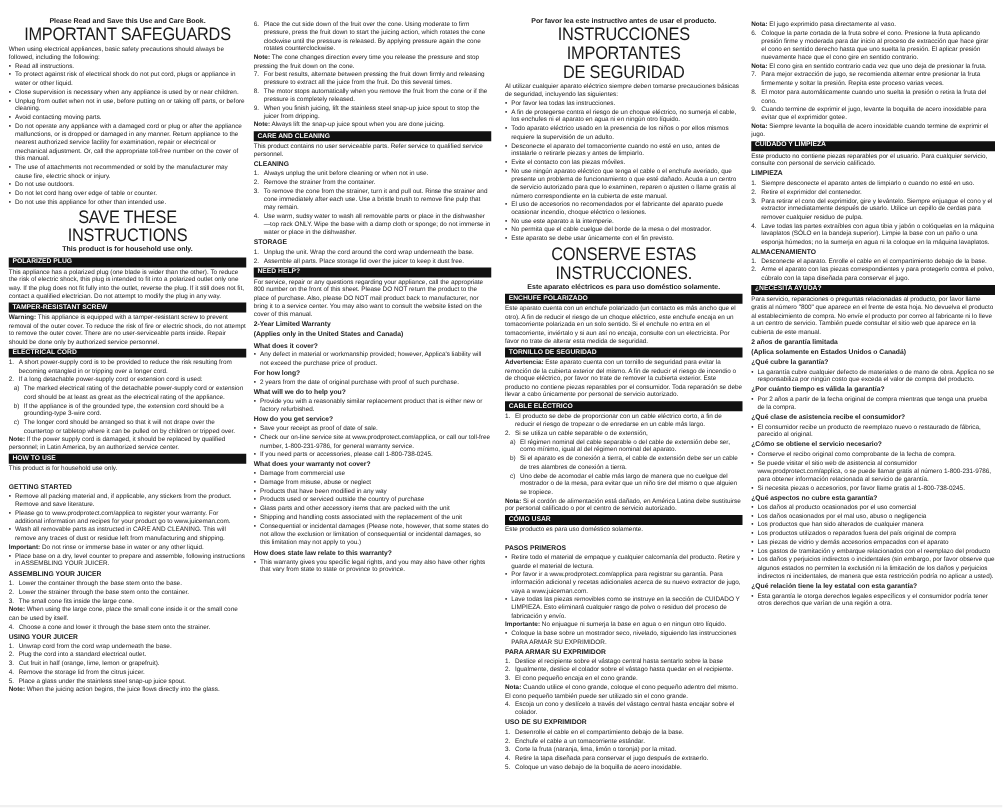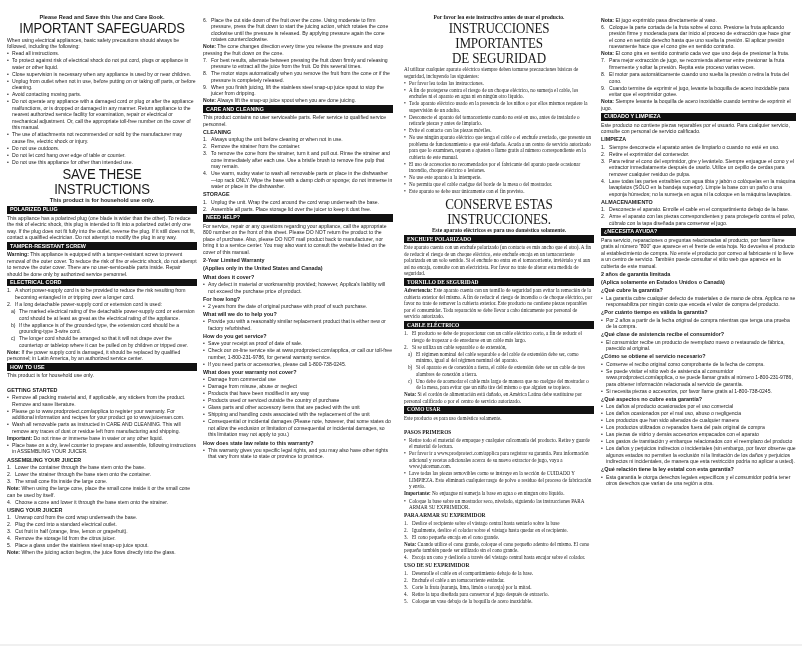--- a/index.html
+++ b/index.html
@@ -2,21 +2,21 @@
 <html><head>
 <meta charset="utf-8">
 <style>
   * { box-sizing: border-box; margin: 0; padding: 0; }
   html, body { width: 802px; height: 646px; background: #fff; overflow: hidden; }
   body { font-family: "Liberation Sans", sans-serif; color: #1a1a1a; font-size: 5.1px; line-height: 1.28; }
   .page { position: relative; width: 654px; height: 646px; }
   .col { position: absolute; top: 14px; width: 190px; }
   #c1 { left: 7px; }
   #c2 { left: 203px; }
-  #c3 { left: 404px; font-family: Liberation Serif, serif; }
+  #c3 { left: 404px; }
   #c4 { left: 601px; }
   .pre { font-weight: bold; text-align: center; font-size: 5.6px; }
   .big { text-align: center; font-size: 14.5px; line-height: 1.02; letter-spacing: -0.2px; font-weight: normal; transform: scaleX(0.9); }
   .sub { font-weight: bold; text-align: center; font-size: 5.6px; }
   .bar { background: #111; color: #fff; font-weight: bold; font-size: 5.4px; padding: 0.5px 3px; margin: 1.5px 0 1px; text-transform: uppercase; }
   h4 { font-weight: bold; font-size: 5.4px; margin-top: 1.5px; }
   p { margin: 0.6px 0; }
   ul { list-style: none; }
   ul li { position: relative; padding-left: 5px; margin: 0.5px 0; }
   ul li::before { content: "\2022"; position: absolute; left: 0; }

